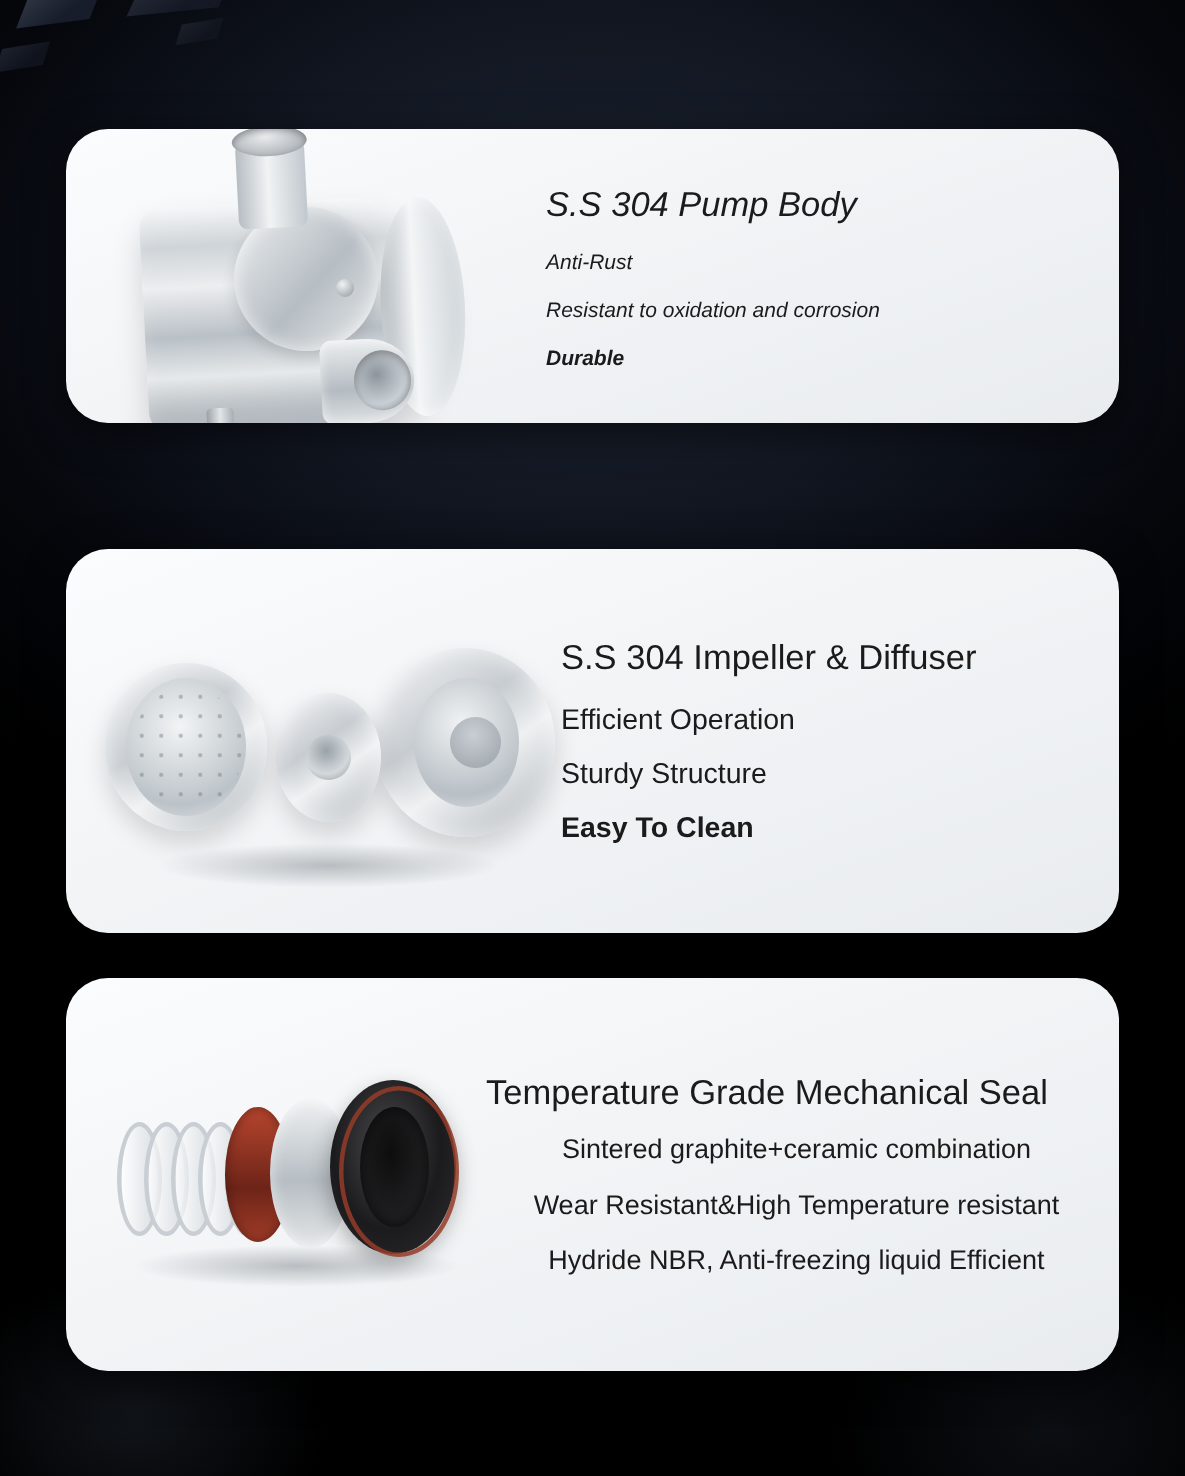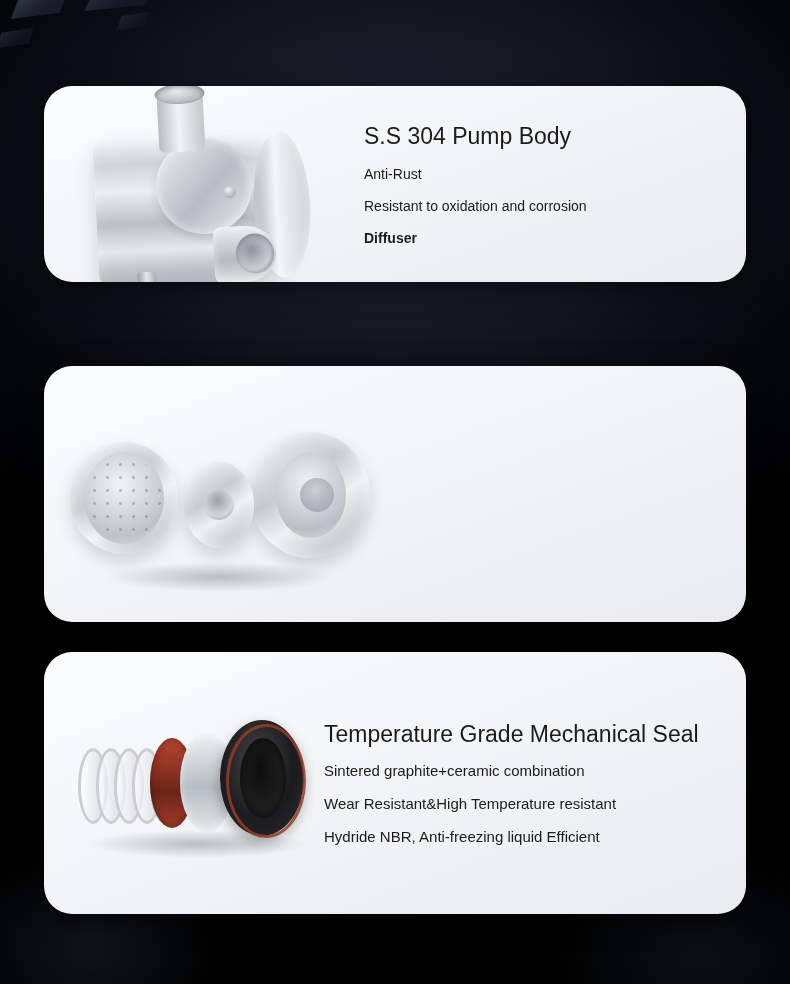--- a/index.html
+++ b/index.html
@@ -47,21 +47,21 @@
 
   .card {
     position: absolute;
     left: 44px;
     width: 702px;
     border-radius: 28px;
     background: linear-gradient(160deg, #fbfcfd 0%, #f2f4f6 45%, #e9ecef 100%);
     box-shadow: 0 6px 26px rgba(0,0,0,.55);
     overflow: hidden;
   }
-  .card.c1 { top: 86px;  height: 196px; }
+  .card.c1 { top: 86px;  height: 196px; font-style: italic; }
   .card.c2 { top: 366px; height: 256px; }
   .card.c3 { top: 652px; height: 262px; }
 
   .card-inner {
     display: flex;
     height: 100%;
     align-items: center;
   }
 
   .art {
@@ -88,21 +88,21 @@
   .c3 .card-title { font-size: 23px; margin: 0 0 14px 0; }
 
   .bullet {
     color: #1b1b1b;
     white-space: nowrap;
   }
   .c1 .bullet { font-size: 14px; margin: 0 0 16px 0; }
   .c1 .bullet.last { font-weight: bold; margin-bottom: 0; }
   .c2 .bullet { font-size: 19px; margin: 0 0 14px 0; }
   .c2 .bullet.last { font-weight: bold; margin-bottom: 0; }
-  .c3 .bullet { font-size: 15px; margin: 4px 0 16px 0; }
+  .c3 .bullet { font-size: 18px; margin: 4px 0 16px 0; text-align: center; }
   .c3 .bullet.last { margin-bottom: 0; }
 
   
   .pump-body {
     position: absolute;
     left: 52px; top: 48px;
     width: 200px; height: 150px;
     border-radius: 14px 60px 60px 14px / 14px 75px 75px 14px;
     background:
       linear-gradient(180deg, #f2f4f5 0%, #cfd4d8 18%, #eceef0 36%, #b9c0c6 58%, #e6e9eb 76%, #9aa2a9 100%);
@@ -261,37 +261,43 @@
         <div class="pump-port">
           <div class="pump-port-hole"></div>
         </div>
         <div class="pump-bolt"></div>
         <div class="pump-drain"></div>
       </div>
       <div class="text-col">
         <div class="card-title">S.S 304 Pump Body</div>
         <div class="bullet">Anti-Rust</div>
         <div class="bullet">Resistant to oxidation and corrosion</div>
-        <div class="bullet last">Diffuser</div>
+        <div class="bullet last">Durable</div>
       </div>
     </div>
   </div>
 
   <div class="card c2">
     <div class="card-inner">
       <div class="art a2">
         <div class="shadow-ell sh2"></div>
         <div class="disc d3"></div>
         <div class="disc-inner d3b"></div>
         <div class="disc-inner d3c"></div>
         <div class="disc d2"></div>
         <div class="disc-inner d2b"></div>
         <div class="disc d1"></div>
         <div class="disc-inner d1b"></div>
         <div class="dots"></div>
+      </div>
+      <div class="text-col">
+        <div class="card-title">S.S 304 Impeller &amp; Diffuser</div>
+        <div class="bullet">Efficient Operation</div>
+        <div class="bullet">Sturdy Structure</div>
+        <div class="bullet last">Easy To Clean</div>
       </div>
     </div>
   </div>
 
   <div class="card c3">
     <div class="card-inner">
       <div class="art a3">
         <div class="shadow-ell sh3"></div>
         <div class="spring">
           <div class="coil" style="left:0px;"></div>

